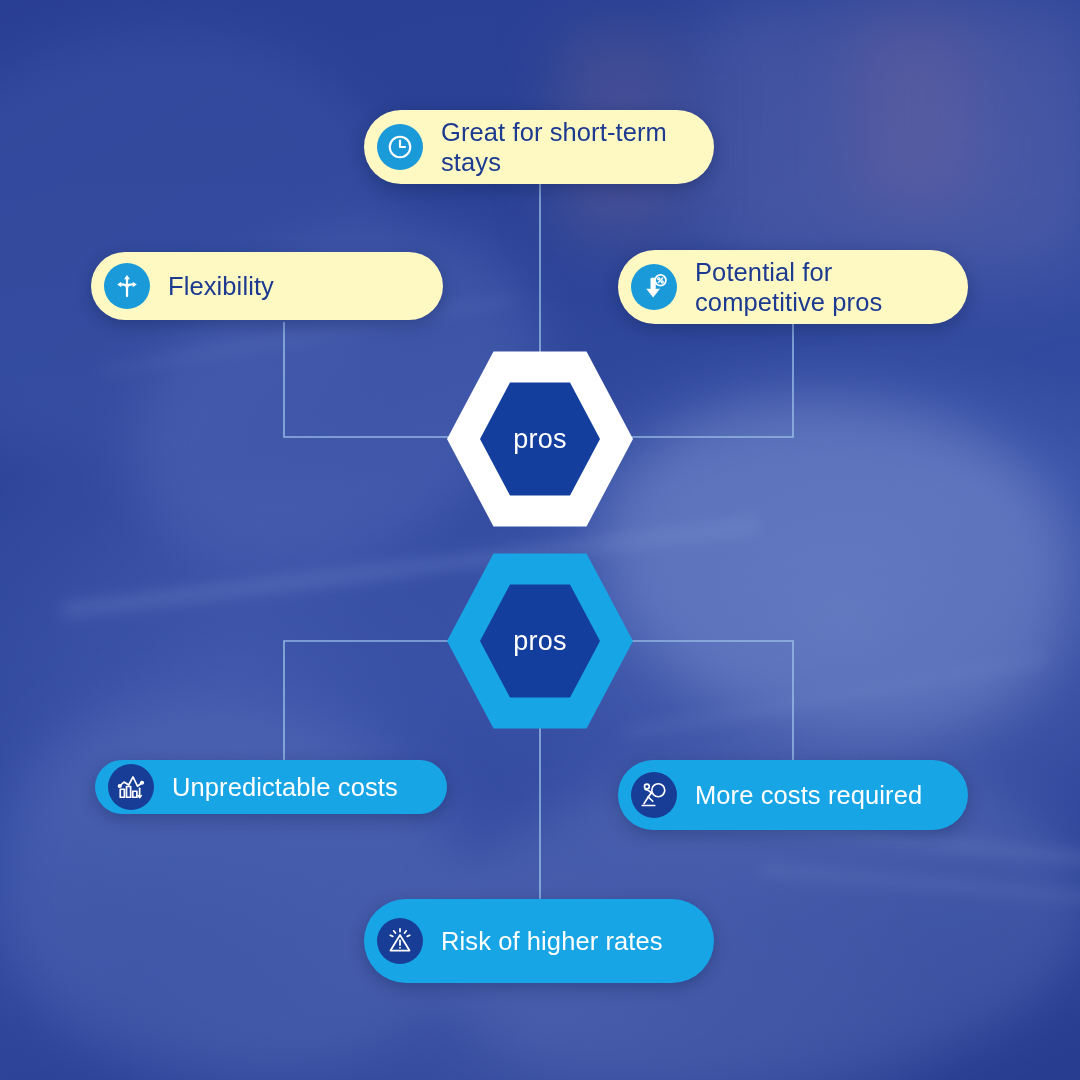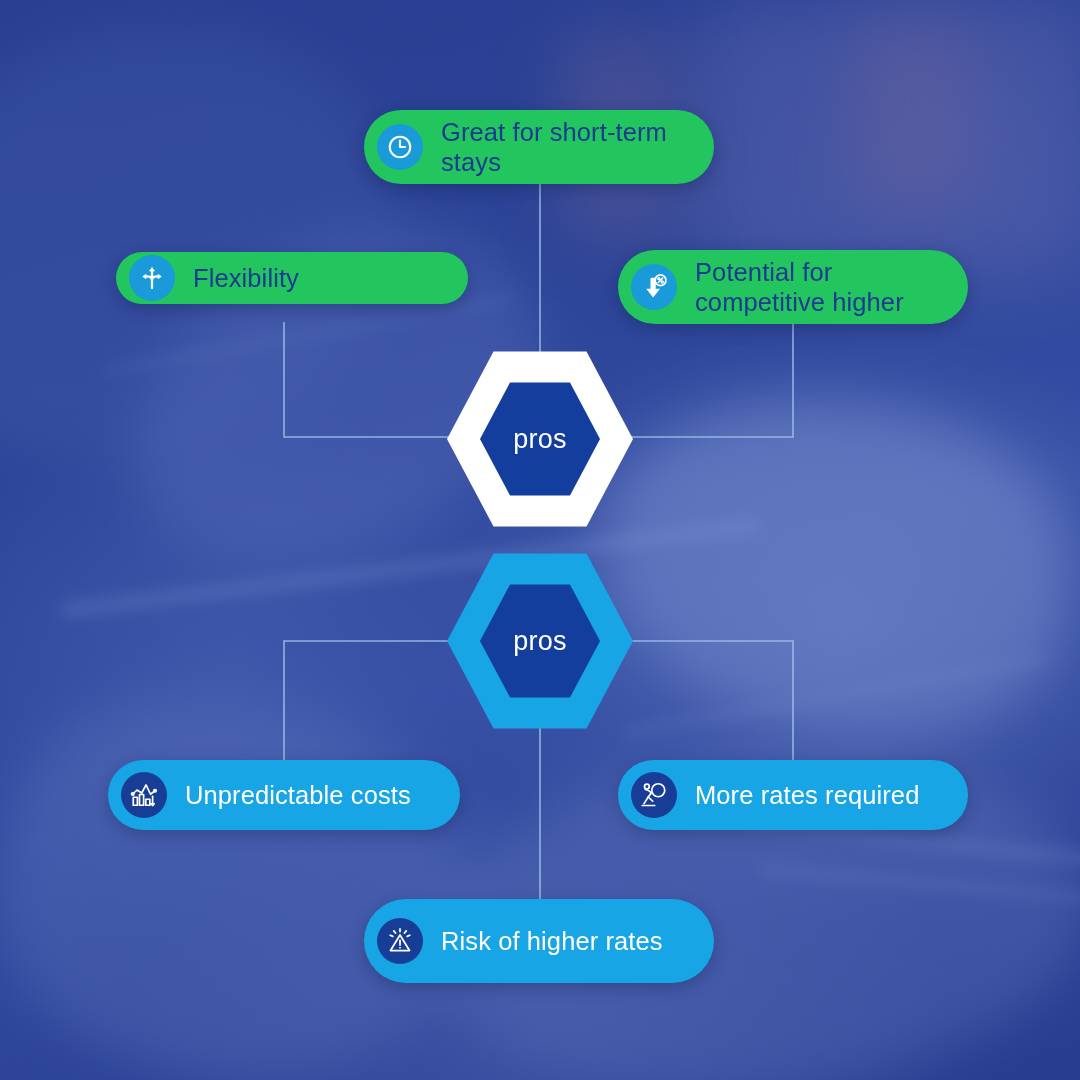--- a/index.html
+++ b/index.html
@@ -51,21 +51,21 @@
   #nodes { position:absolute; inset:0; }
 
   .pill {
     position:absolute;
     display:flex;
     align-items:center;
     border-radius:999px;
     padding:0 26px 0 13px;
     box-shadow:0 5px 16px rgba(10,25,70,.30);
   }
-  .pill.light { background:#22c55e; }
+  .pill.light { background:#fef9c3; }
   .pill.dark  { background:#18a5e6; }
 
   .pill .badge {
     flex:0 0 auto;
     width:46px; height:46px;
     border-radius:50%;
     display:flex; align-items:center; justify-content:center;
     margin-right:18px;
   }
   .pill.light .badge { background:#1b9ad9; }
@@ -74,24 +74,24 @@
   .pill .label {
     font-size:25.5px;
     line-height:30px;
     letter-spacing:.1px;
   }
   .pill.light .label { color:#1c3a90; }
   .pill.dark  .label { color:#ffffff; }
 
   
   #pill-short-term { left:364px; top:110px;  width:350px; height:74px; }
-  #pill-flexibility{ left:116px; top:252px;  width:352px; height:52px;align-items:center; }
+  #pill-flexibility{ left:91px; top:252px;  width:352px; height:68px;align-items:center; }
   #pill-rates      { left:618px; top:250px;  width:350px; height:74px; }
   
-  #pill-costs  { left:108px; top:760px; width:352px; height:70px; }
+  #pill-costs  { left:95px; top:760px; width:352px; height:54px; }
   #pill-effort { left:618px; top:760px; width:350px; height:70px; }
   #pill-risk   { left:364px; top:899px; width:350px; height:84px; }
 
   
   .hex-wrap { position:absolute; width:186px; height:186px; }
   #hex-pros { left:447px; top:346px; }
   #hex-cons { left:447px; top:548px; }
 
   .hex {
     position:absolute;
@@ -205,21 +205,21 @@
     <span class="badge">
       <svg width="30" height="30" viewBox="0 0 24 24" fill="#ffffff" stroke="#ffffff" stroke-width="1.4" stroke-linecap="round" stroke-linejoin="round">
         <rect x="9.2" y="4.6" width="4.2" height="9.2" rx="1" stroke="none"></rect>
         <path d="M11.3 20.4 L5.8 13.4 L16.8 13.4 Z" stroke="none"></path>
         <circle cx="17.2" cy="6.6" r="4.3" fill="none"></circle>
         <path d="M15.5 8.4 L18.9 4.9" fill="none" stroke-width="1.2"></path>
         <circle cx="15.8" cy="5.3" r="0.85" fill="none" stroke-width="1"></circle>
         <circle cx="18.6" cy="8.0" r="0.85" fill="none" stroke-width="1"></circle>
       </svg>
     </span>
-    <span class="label">Potential for competitive higher</span>
+    <span class="label">Potential for competitive pros</span>
   </div>
 
   <div class="pill dark" id="pill-costs">
     <span class="badge">
       <svg width="30" height="30" viewBox="0 0 24 24" fill="none" stroke="#ffffff" stroke-width="1.35" stroke-linecap="round" stroke-linejoin="round">
         <rect x="3.4" y="13.8" width="3.3" height="6.4"></rect>
         <rect x="8.4" y="11.6" width="3.3" height="8.6"></rect>
         <rect x="13.4" y="15.4" width="3.3" height="4.8"></rect>
         <path d="M3.0 11.2 L6.4 8.0 L10.2 10.4 L13.6 3.9 L17.2 11.4 L20.8 8.6"></path>
         <circle cx="3.0" cy="11.2" r="1.0"></circle>
@@ -236,21 +236,21 @@
       <svg width="30" height="30" viewBox="0 0 24 24" fill="none" stroke="#ffffff" stroke-width="1.35" stroke-linecap="round" stroke-linejoin="round">
         <circle cx="15.4" cy="8.2" r="5.2"></circle>
         <circle cx="6.3" cy="5.2" r="1.9"></circle>
         <path d="M5.0 7.6 C6.8 7.9 8.6 8.8 9.9 10.3"></path>
         <path d="M9.9 10.3 L7.4 13.6"></path>
         <path d="M7.4 13.6 L4.0 18.9"></path>
         <path d="M7.4 13.6 L11.0 17.0"></path>
         <path d="M2.6 20.4 L12.6 20.4"></path>
       </svg>
     </span>
-    <span class="label">More rates required</span>
+    <span class="label">More costs required</span>
   </div>
 
   <div class="pill dark" id="pill-risk">
     <span class="badge">
       <svg width="30" height="30" viewBox="0 0 24 24" fill="none" stroke="#ffffff" stroke-width="1.4" stroke-linecap="round" stroke-linejoin="round">
         <path d="M12 7.2 L19.6 19.6 L4.4 19.6 Z"></path>
         <path d="M12 11.4 L12 15.2"></path>
         <path d="M12 17.3 L12 17.4"></path>
         <path d="M12 4.4 L12 2.3"></path>
         <path d="M8.4 5.6 L7.0 3.9"></path>

